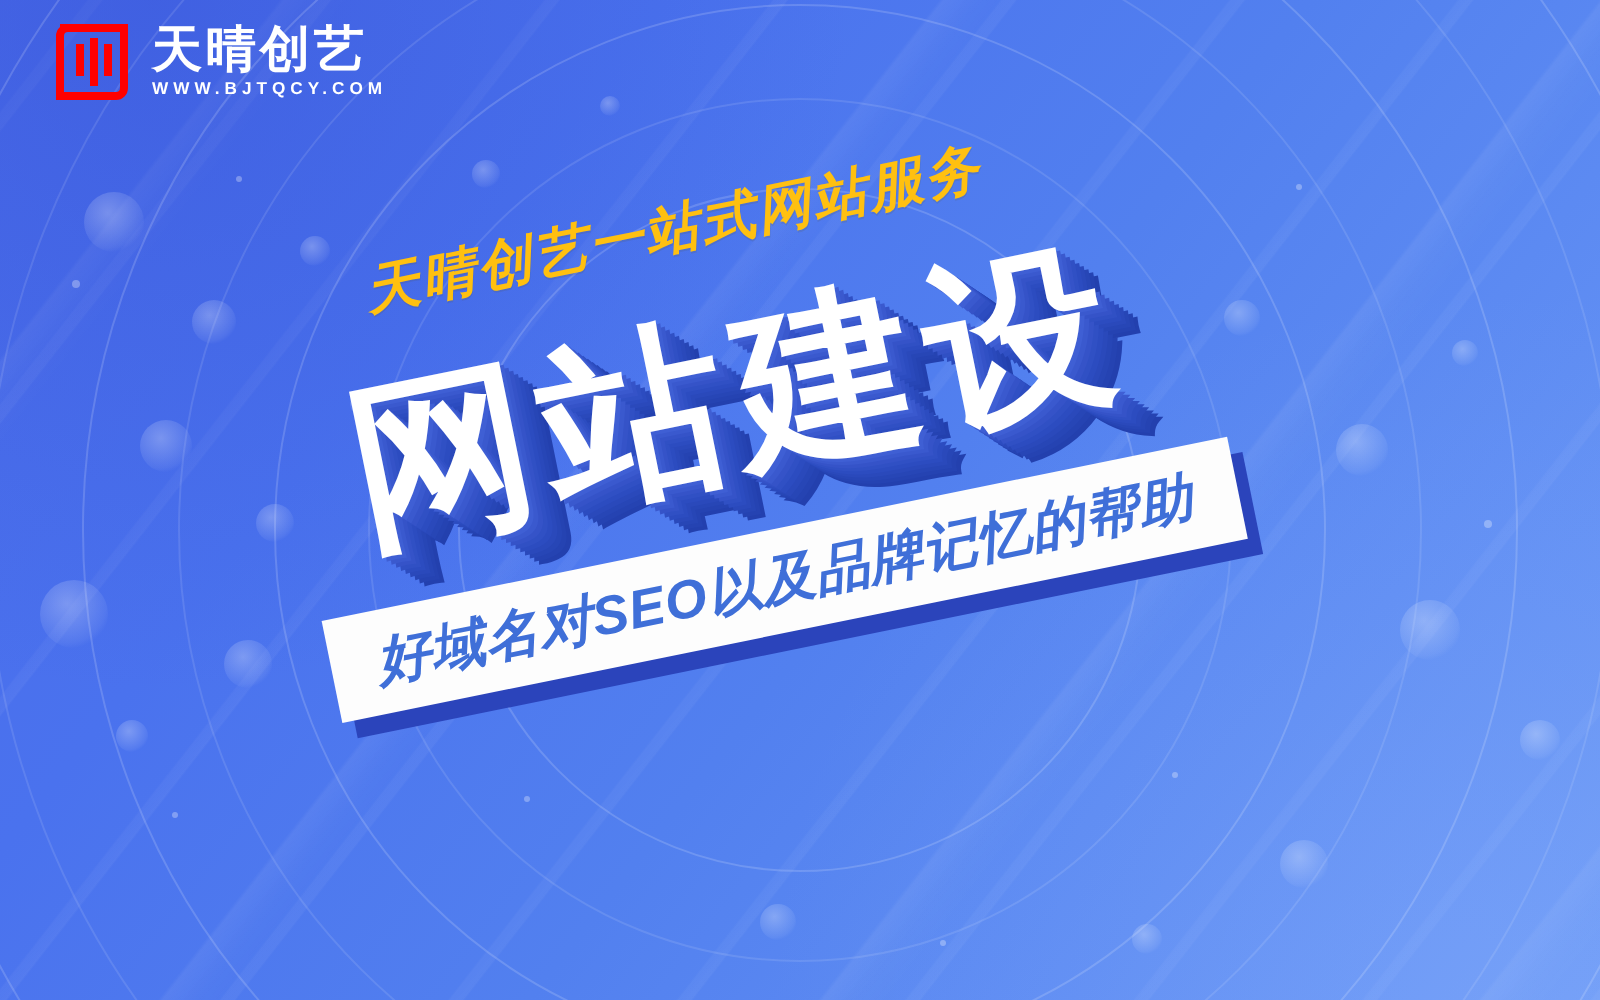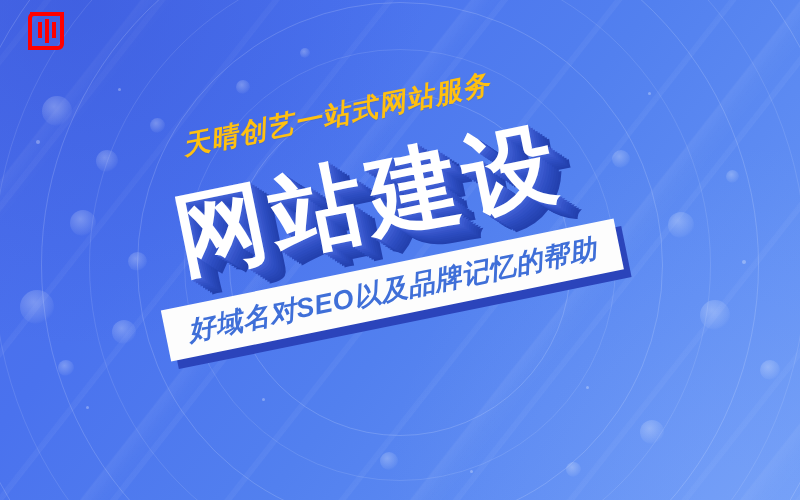--- a/index.html
+++ b/index.html
@@ -264,20 +264,24 @@
       <div class="dot solid" style="left: 470px; top: 470px; width: 3px; height: 3px;"></div>
     </div>
 
   <div id="logo">
     <svg class="mark" viewBox="0 0 40 42">
       <path d="M4 4 h32 a0 0 0 0 1 0 0 v30 a4 4 0 0 1 -4 4 h-28 a0 0 0 0 1 0 0 v-30 a4 4 0 0 1 4 -4 z" fill="none" stroke="#ff0000" stroke-width="4"></path>
       <rect x="12" y="12" width="4" height="16" fill="#ff0000"></rect>
       <rect x="19" y="9" width="4" height="24" fill="#ff0000"></rect>
       <rect x="26" y="12" width="4" height="16" fill="#ff0000"></rect>
     </svg>
+    <div class="wordmark">
+      <div class="cn">天晴创艺</div>
+      <div class="url">WWW.BJTQCY.COM</div>
+    </div>
   </div>
 
   <div id="headline">
 
     <div id="kicker">天晴创艺一站式网站服务</div>
 
     <div id="title-wrap">
       <div id="title">网站建设</div>
     </div>
 

